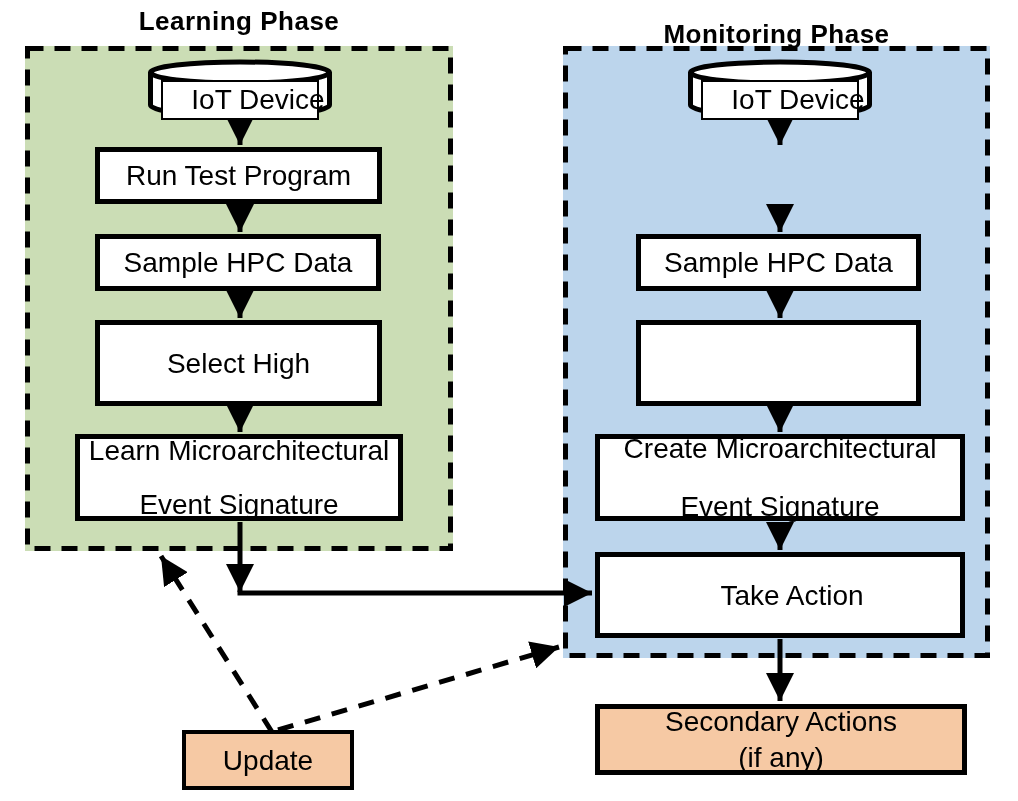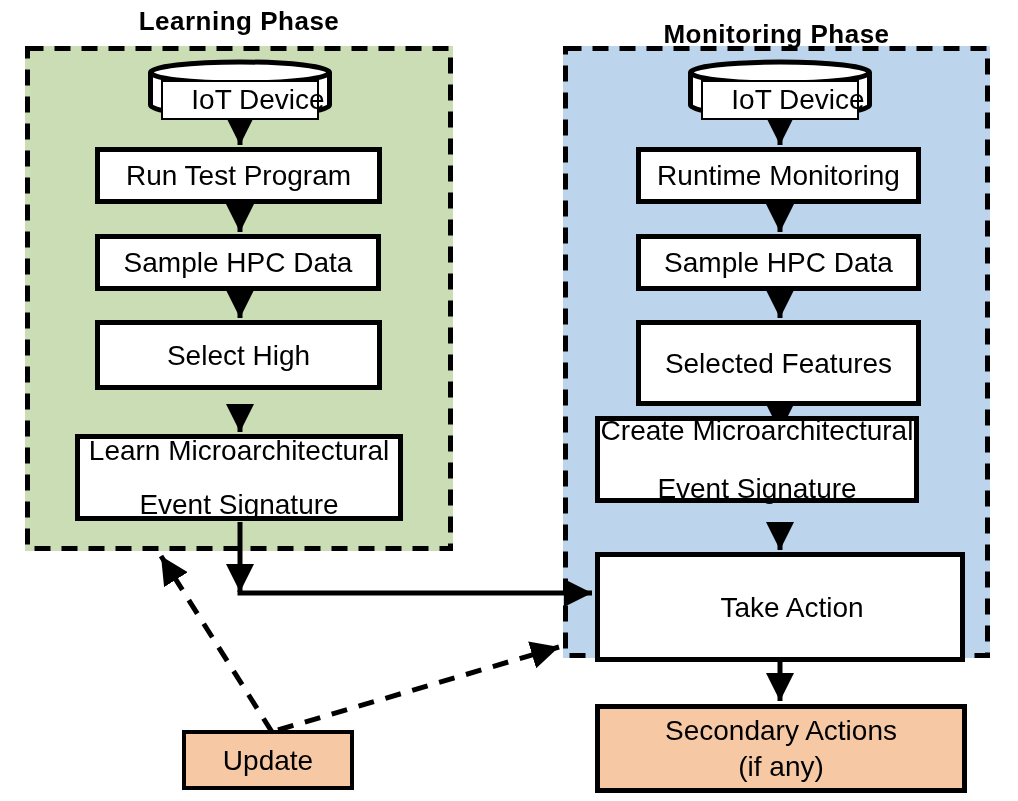--- a/index.html
+++ b/index.html
@@ -51,30 +51,30 @@
     text-align:left;
     font-size:28px;line-height:39px;
   }
   .node span{display:block;white-space:nowrap;}
   .node.action{
     background:var(--action-bg,#f6c9a4);
   }
   
   .n-run     {left:95px; top:147px;width:287px;height:57px;}
   .n-sample-l{left:95px; top:234px;width:286px;height:57px;}
-  .n-select  {left:95px; top:320px;width:287px;height:70px;}
+  .n-select  {left:95px; top:320px;width:287px;height:86px;}
   .n-learn   {left:75px; top:434px;width:328px;height:87px;gap:15px;}
   
   .n-runtime {left:636px;top:147px;width:285px;height:57px;}
   .n-sample-m{left:636px;top:234px;width:285px;height:57px;}
   .n-reduce  {left:636px;top:320px;width:285px;height:86px;}
-  .n-create  {left:595px;top:416px;width:324px;height:87px;gap:19px;}
-  .n-take    {left:595px;top:552px;width:370px;height:110px;padding-left:24px;}
+  .n-create  {left:595px;top:434px;width:370px;height:87px;gap:19px;}
+  .n-take    {left:595px;top:552px;width:370px;height:86px;padding-left:24px;}
   
-  .n-secondary{left:595px;top:704px;width:372px;height:89px;line-height:36px;}
+  .n-secondary{left:595px;top:704px;width:372px;height:71px;line-height:36px;}
   .n-update  {left:182px;top:730px;width:172px;height:60px;border-width:4px;z-index:3;}
   
   .cyl{position:absolute;z-index:3;width:186px;height:62px;}
   .cyl.learning{left:147px;top:59px;}
   .cyl.monitoring{left:687px;top:59px;}
   .cyl-label{
     position:absolute;z-index:4;
     width:158px;height:40px;top:80px;
     background:var(--node-bg,#ffffff);
     border:2px solid var(--line,#000);
@@ -147,28 +147,24 @@
     <span>Sample HPC Data</span>
   </div>
   <div class="node n-select">
     <span>Select High</span>
   </div>
   <div class="node n-learn">
     <span>Learn Microarchitectural</span>
     <span>Event Signature</span>
   </div>
 
-  <div class="node n-runtime">
-    <span>Runtime Monitoring</span>
-  </div>
   <div class="node n-sample-m">
     <span>Sample HPC Data</span>
   </div>
   <div class="node n-reduce">
-    <span>Selected Features</span>
   </div>
   <div class="node n-create">
     <span>Create Microarchitectural</span>
     <span>Event Signature</span>
   </div>
   <div class="node n-take">
     <span>Take Action</span>
   </div>
 
   <div class="node action n-secondary">

